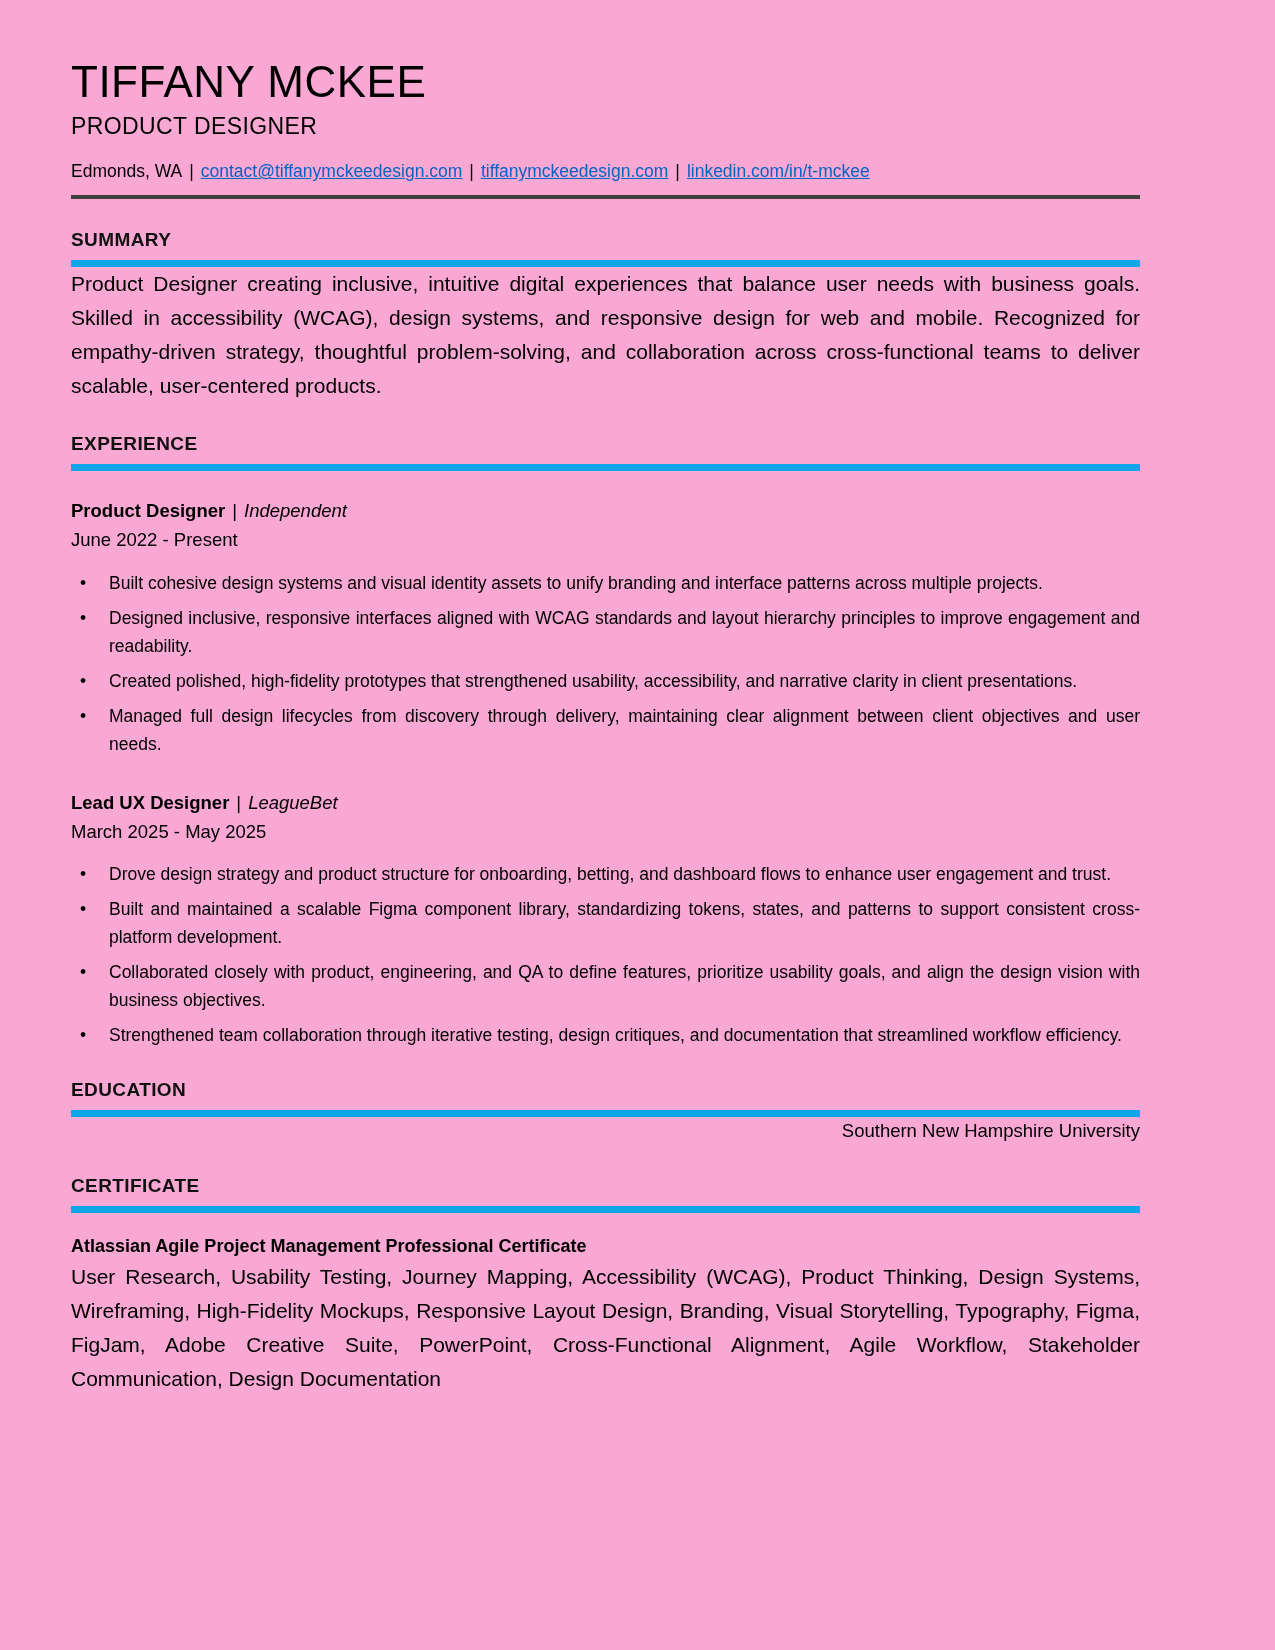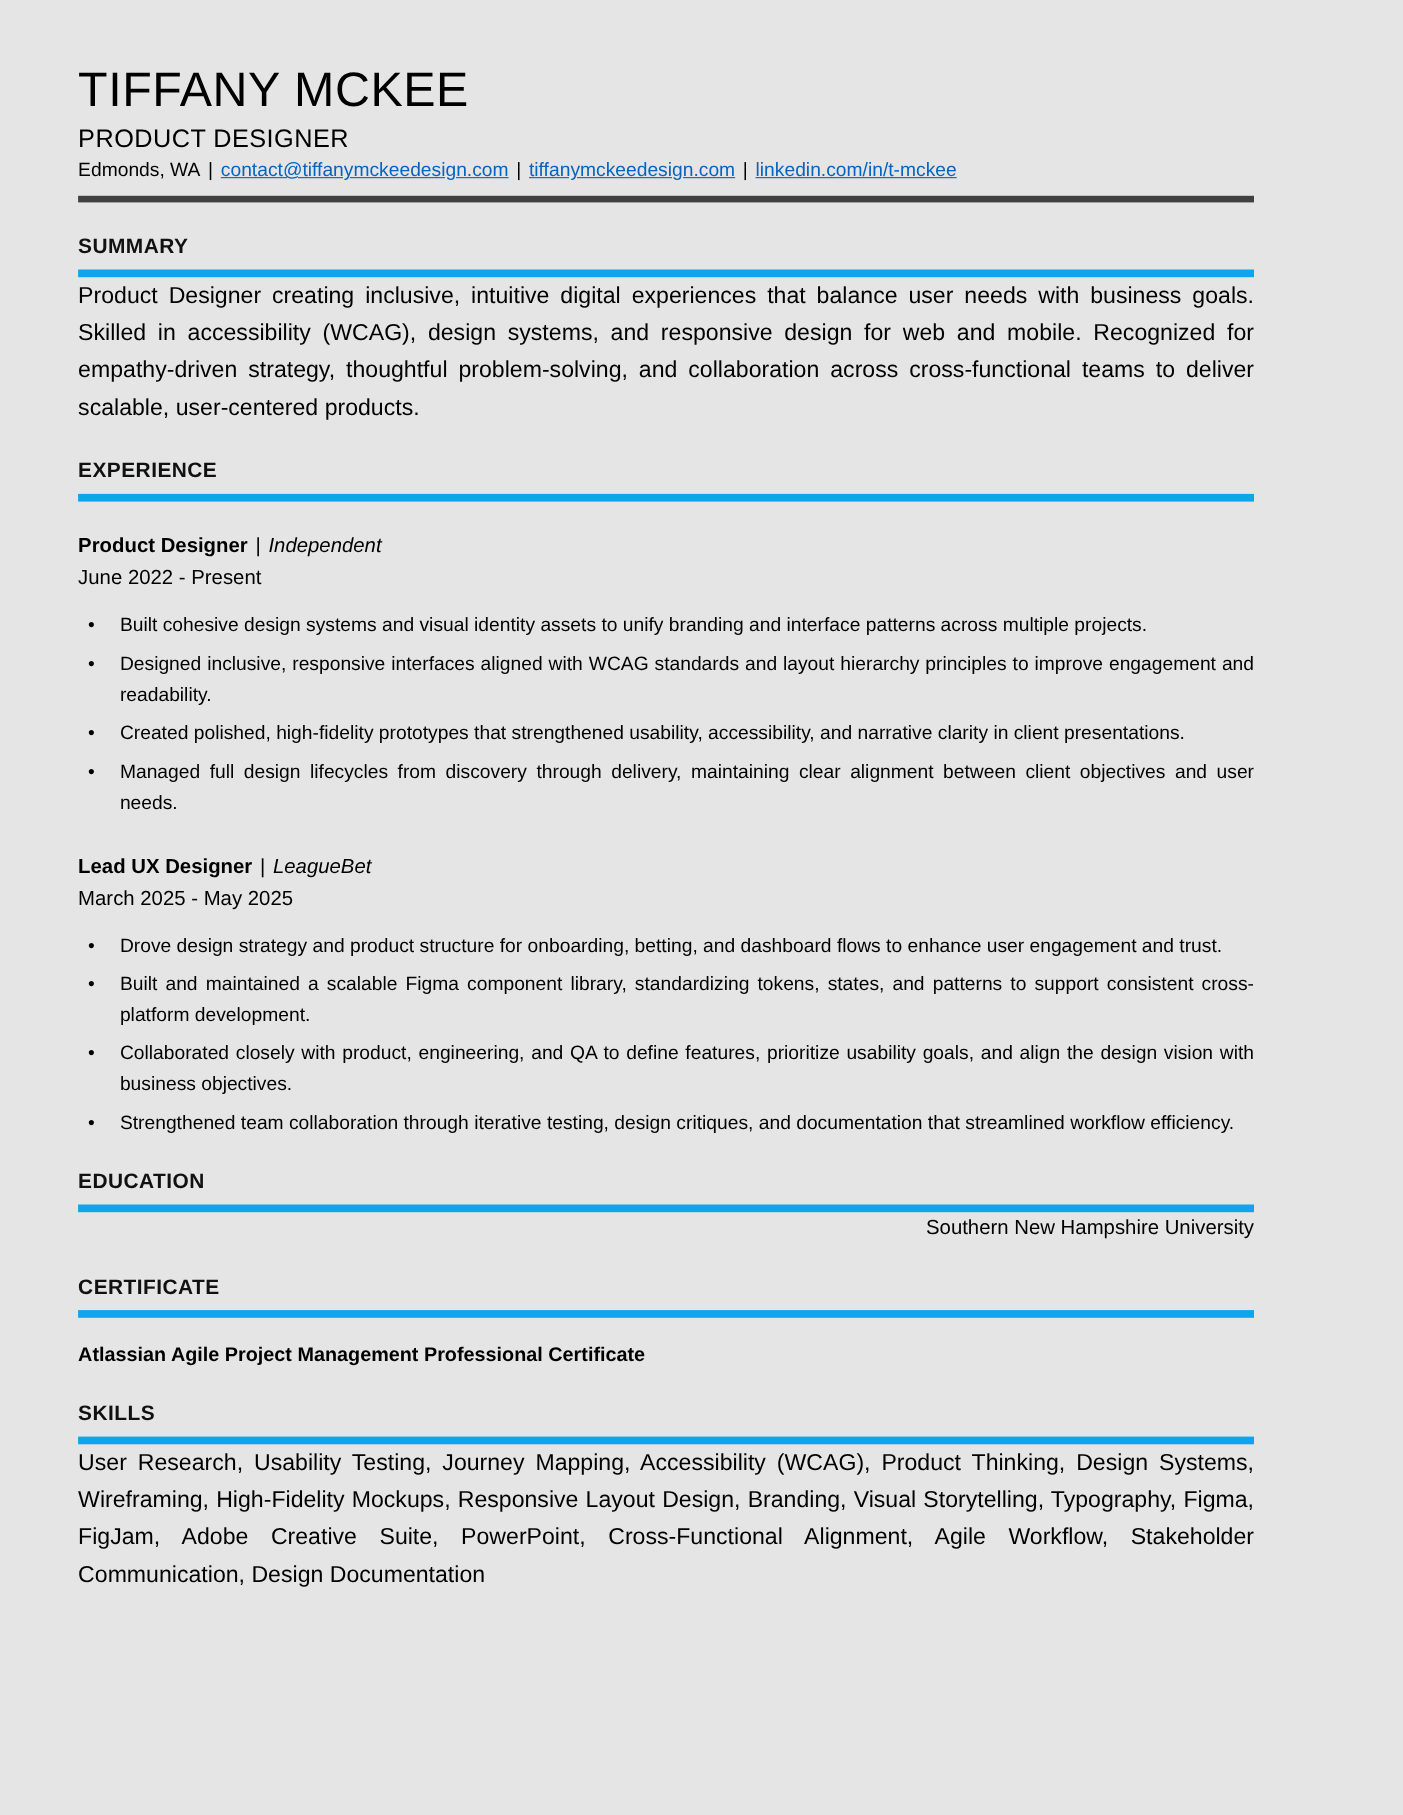--- a/index.html
+++ b/index.html
@@ -8,42 +8,42 @@
     width: 1275px;
     min-height: 1650px;
     font-family: "Liberation Sans", sans-serif;
     color: #000000;
     -webkit-font-smoothing: antialiased;
   }
   .page {
     width: 1275px;
     min-height: 1650px;
     padding: 58px 135px 60px 71px;
-    background: #e5e5e5;
+    background: #f9a8d4;
   }
   
   .name {
     font-size: 44px;
     font-weight: 400;
     letter-spacing: 0.5px;
     color: #000000;
     line-height: 1.1;
   }
   .role {
     font-size: 23px;
     font-weight: 400;
     letter-spacing: 0.4px;
     margin-top: 7px;
     color: #000000;
   }
   .contact {
     font-size: 17.5px;
-    margin-top: 4px;
+    margin-top: 21px;
     padding-bottom: 13px;
-    border-bottom: 6px solid #404040;
+    border-bottom: 4px solid #404040;
     color: #000000;
   }
   .contact .sep { margin: 0 7px; color: #000000; }
   a.link {
     color: #0563C1;
     text-decoration: underline;
     cursor: pointer;
   }
   
   .section-heading {
@@ -160,17 +160,16 @@
     <h2 class="section-heading">EDUCATION</h2>
     <div class="edu-school">Southern New Hampshire University</div>
   </section>
 
   <section>
     <h2 class="section-heading">CERTIFICATE</h2>
     <div class="cert-name">Atlassian Agile Project Management Professional Certificate</div>
   </section>
 
   <section>
-    <h2 class="section-heading">SKILLS</h2>
     <p class="para">User Research, Usability Testing, Journey Mapping, Accessibility (WCAG), Product Thinking, Design Systems, Wireframing, High-Fidelity Mockups, Responsive Layout Design, Branding, Visual Storytelling, Typography, Figma, FigJam, Adobe Creative Suite, PowerPoint, Cross-Functional Alignment, Agile Workflow, Stakeholder Communication, Design Documentation</p>
   </section>
 
 </div>
 
 </body></html>

